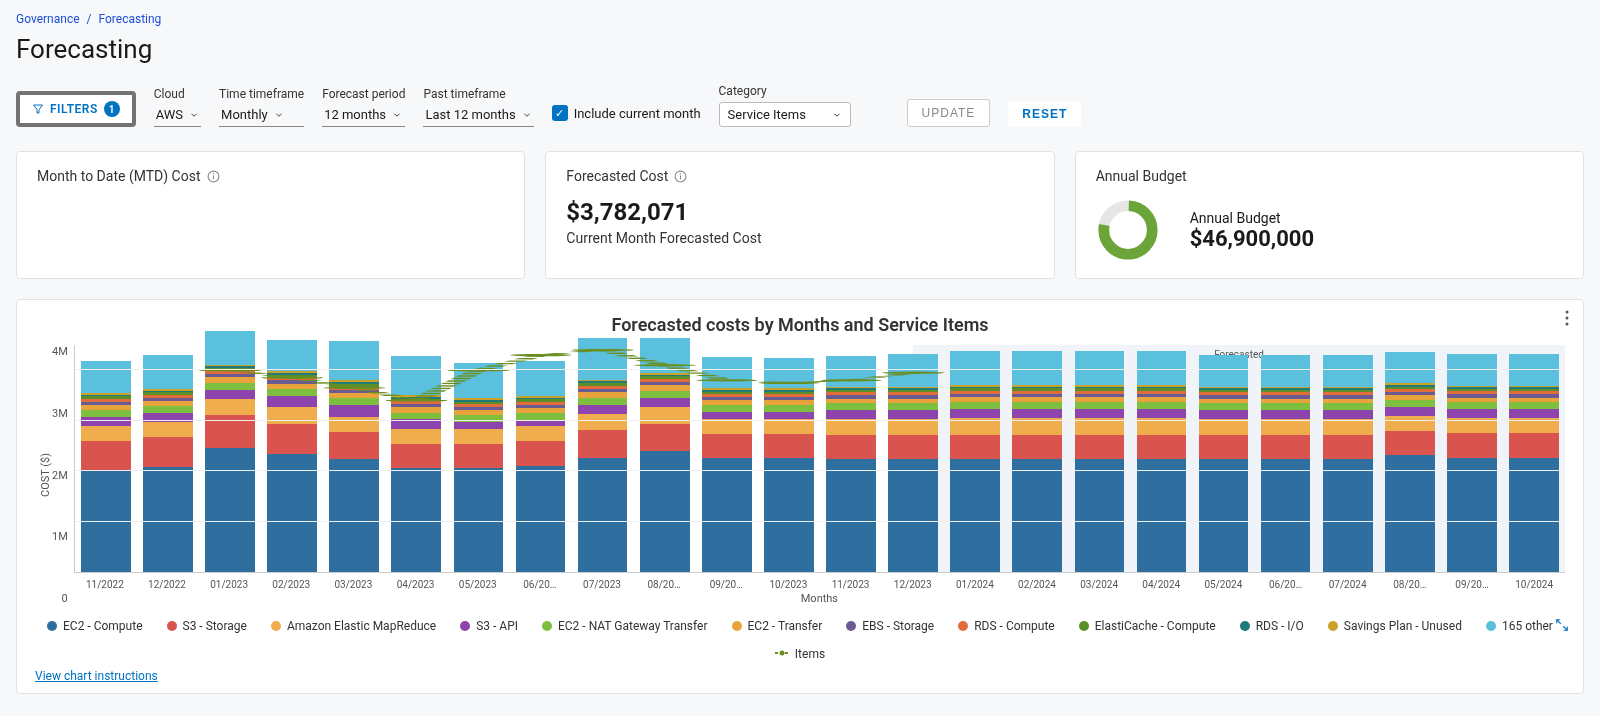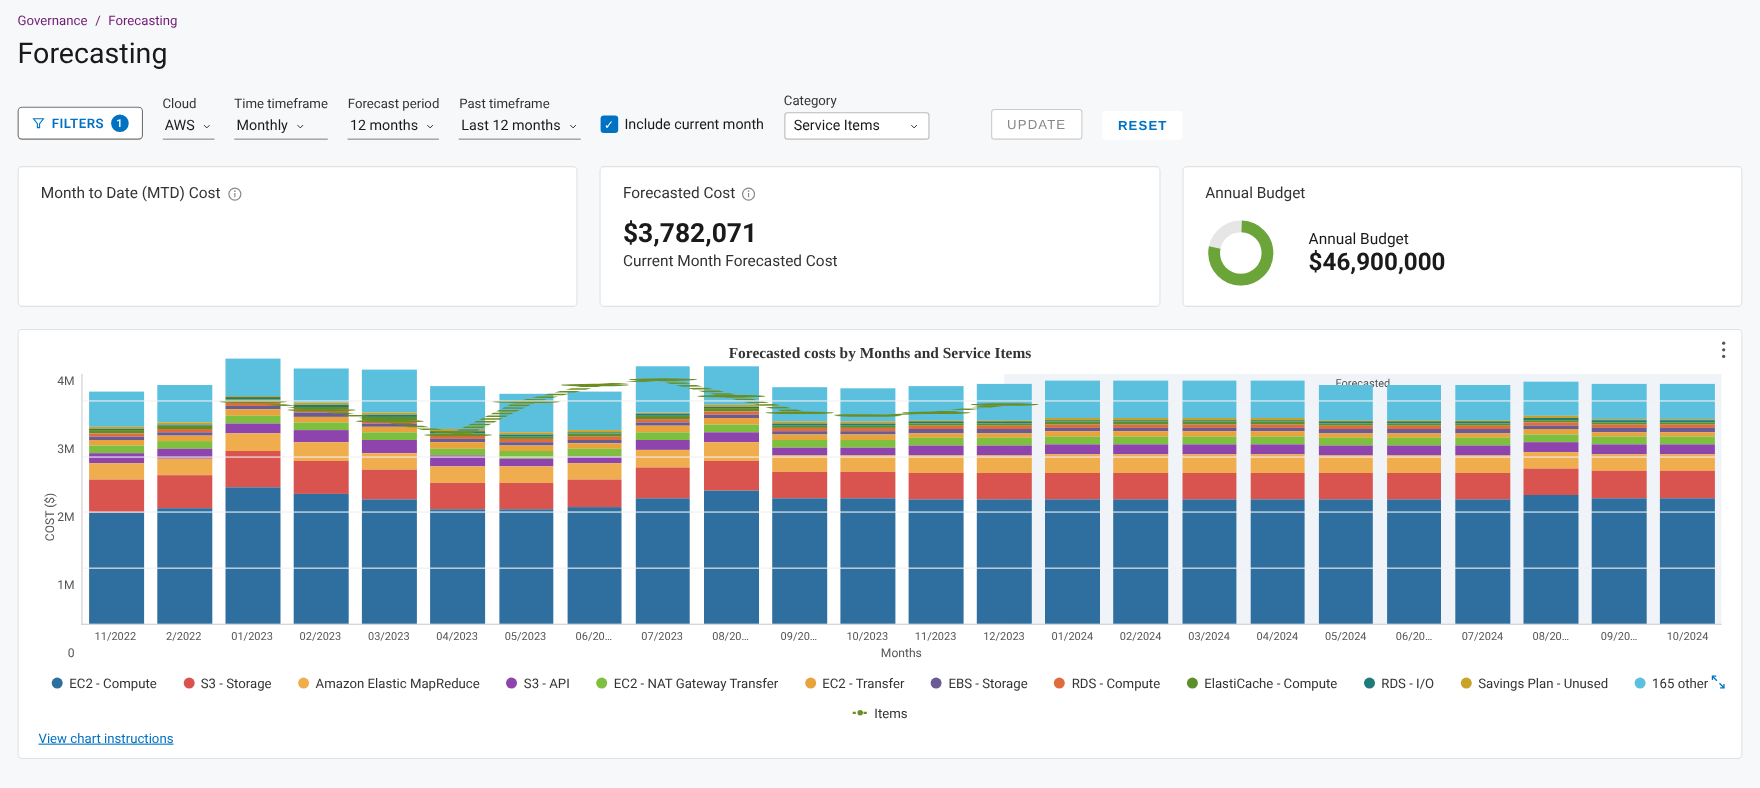--- a/index.html
+++ b/index.html
@@ -1,22 +1,22 @@
 <!DOCTYPE html>
 <html><head>
 <meta charset="utf-8">
 <style>
   * { box-sizing: border-box; margin: 0; padding: 0; }
   body { font-family: -apple-system, BlinkMacSystemFont, "Segoe UI", Roboto, Helvetica, Arial, sans-serif; background:#f7f8fa; color:#1a1a1a; font-size:13px; padding:12px 16px; width:1600px;}
   .breadcrumb { font-size:12px; color:#6b7280; margin-bottom:8px; }
-  .breadcrumb span { color:#701a75; }
+  .breadcrumb span { color:#1d4ed8; }
   .breadcrumb .sep { margin:0 4px; }
   h1.page-title { font-size:26px; font-weight:400; color:#1a1a1a; margin-bottom:20px;}
   .controls-row { display:flex; align-items:flex-end; gap:18px; margin-bottom:24px;}
-  .filters-btn { display:flex; align-items:center; gap:6px; border:1px solid #737373; color:#0072c3; background:#fff; border-radius:4px; padding:6px 12px; font-size:12px; font-weight:600; letter-spacing:0.5px; cursor:pointer;}
+  .filters-btn { display:flex; align-items:center; gap:6px; border:4px solid #737373; color:#0072c3; background:#fff; border-radius:4px; padding:6px 12px; font-size:12px; font-weight:600; letter-spacing:0.5px; cursor:pointer;}
   .filters-btn .badge { background:#0072c3; color:#fff; border-radius:50%; width:16px; height:16px; font-size:10px; display:flex; align-items:center; justify-content:center;}
   .filter-icon { width:12px; height:12px; }
   .ctrl-group { display:flex; flex-direction:column; gap:4px;}
   .ctrl-label { font-size:12px; color:#333;}
   .ctrl-select { display:flex; align-items:center; gap:6px; border:none; border-bottom:1px solid #888; padding:2px 2px 4px 2px; font-size:13px; cursor:pointer; background:transparent;}
   .chev { width:10px; height:10px;}
   .checkbox-row { display:flex; align-items:center; gap:6px; margin-bottom:6px;}
   .checkbox { width:16px; height:16px; background:#0072c3; border-radius:3px; display:flex; align-items:center; justify-content:center; color:#fff; font-size:11px;}
   .btn { border:1px solid #ccc; background:#fff; padding:6px 14px; border-radius:3px; font-size:12px; letter-spacing:1px; color:#888; cursor:default;}
   .btn.reset { border:none; color:#0072c3; cursor:pointer; font-weight:700;}
@@ -24,21 +24,21 @@
   .card { background:#fff; border:1px solid #e2e2e2; border-radius:4px; padding:16px 20px; flex:1;}
   .card.small { flex:1;}
   .card-title-row { display:flex; align-items:center; gap:6px; margin-bottom:14px;}
   .card-title { font-size:14px; color:#333;}
   .info-icon { width:13px; height:13px; color:#888;}
   .big-num { font-size:24px; font-weight:700; color:#1a1a1a;}
   .card-sub { font-size:14px; color:#333; margin-top:4px;}
   .budget-body { display:flex; align-items:center; gap:30px;}
   .donut { width:64px; height:64px;}
   .chart-card { background:#fff; border:1px solid #e2e2e2; border-radius:4px; padding:14px 18px 10px 18px; position:relative;}
-  .chart-title { text-align:center; font-size:14px; font-weight:600; color:#333; margin-bottom:10px;font-family:Liberation Serif, serif;}
+  .chart-title { text-align:center; font-size:18px; font-weight:600; color:#333; margin-bottom:10px;}
   .chart-options { position:absolute; top:10px; right:14px; cursor:pointer; color:#555;}
   .chart-expand { position:absolute; bottom:58px; right:14px; cursor:pointer; color:#555;}
   .chart-wrap { display:flex; }
   .yaxis-label { writing-mode:vertical-rl; transform:rotate(180deg); font-size:11px; color:#555; text-align:center; padding-right:4px;}
   .yaxis { display:flex; flex-direction:column; justify-content:space-between; align-items:flex-end; font-size:11px; color:#555; padding:0 6px 0 0;}
   .plot { flex:1; position:relative; height:260px; border-left:1px solid #ccc; border-bottom:1px solid #ccc;}
   .plot .grid { position:absolute; left:0; right:0; height:0; border-top:1px solid #f0f0f0;}
   .forecast-zone { position:absolute; top:0; bottom:0; background:rgba(173,196,214,0.18);}
   .forecast-zone .lbl { position:absolute; top:4px; left:50%; transform:translateX(-50%); font-size:10px; color:#555;}
   .bars { position:absolute; left:0; right:0; bottom:0; top:0; display:flex; align-items:flex-end;}
@@ -603,21 +603,21 @@
             <circle cx="12.5" cy="15.555555555555557" r="0.5" fill="#6b8e23"></circle>
             <circle cx="13.5" cy="12.222222222222229" r="0.5" fill="#6b8e23"></circle>
           </svg>
       <div class="grid" style="bottom: 22.2222%;"></div>
           <div class="grid" style="bottom: 44.4444%;"></div>
           <div class="grid" style="bottom: 66.6667%;"></div>
           <div class="grid" style="bottom: 88.8889%;"></div>
         </div>
       <div class="xaxis" id="xaxis">
           <div class="tick">11/2022</div>
-          <div class="tick">2/2022</div>
+          <div class="tick">12/2022</div>
           <div class="tick">01/2023</div>
           <div class="tick">02/2023</div>
           <div class="tick">03/2023</div>
           <div class="tick">04/2023</div>
           <div class="tick">05/2023</div>
           <div class="tick">06/20…</div>
           <div class="tick">07/2023</div>
           <div class="tick">08/20…</div>
           <div class="tick">09/20…</div>
           <div class="tick">10/2023</div>

